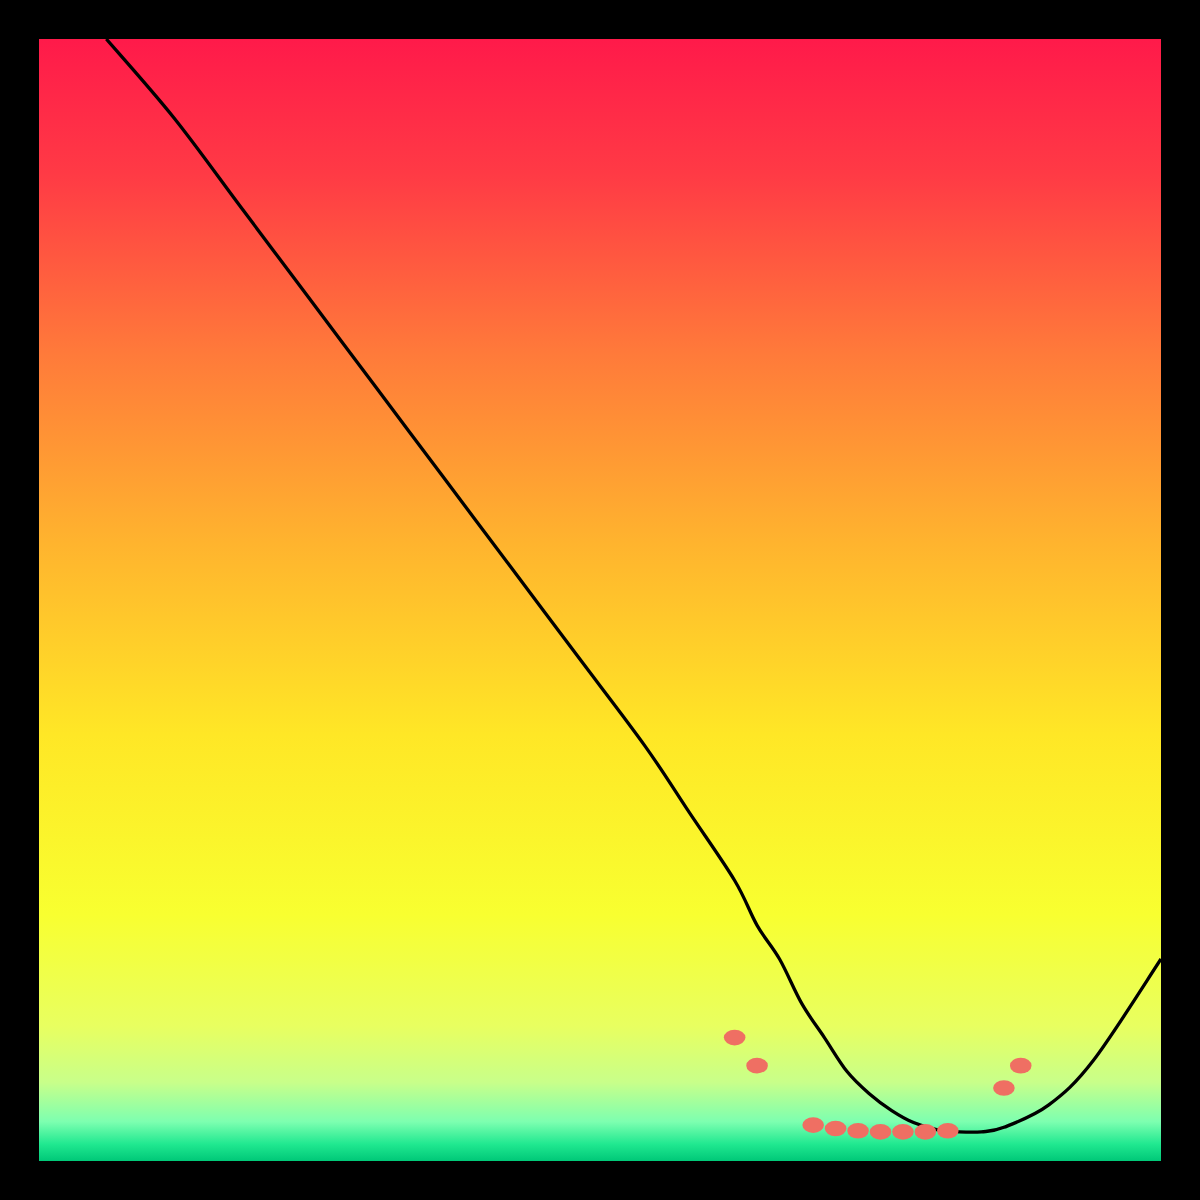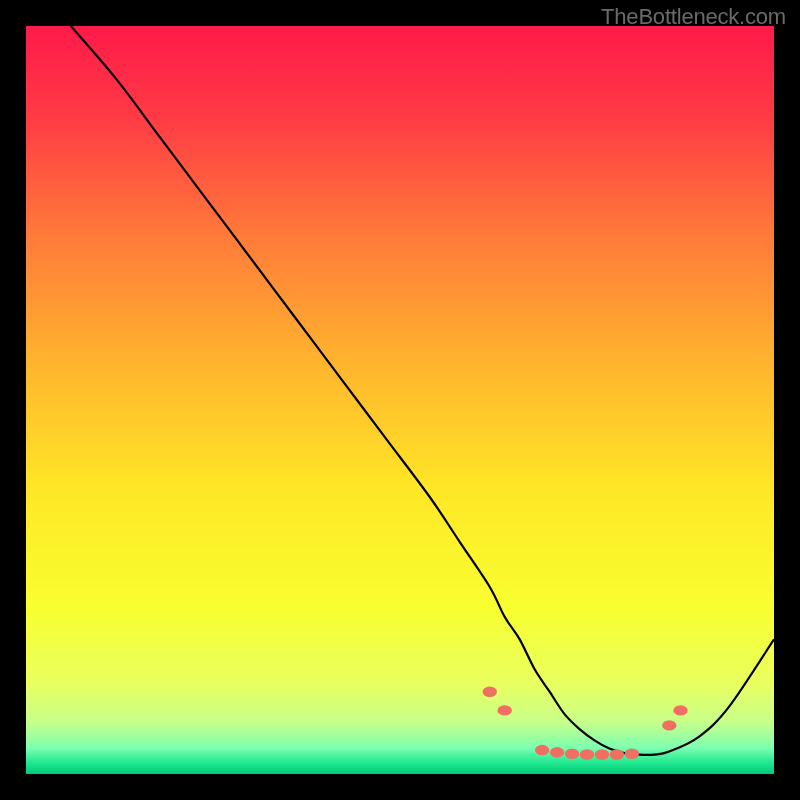--- a/index.html
+++ b/index.html
@@ -21,21 +21,20 @@
     left: 26px;
     top: 26px;
     width: 748px;
     height: 748px;
   }
   svg { display: block; }
 </style>
 </head>
 <body>
 <div class="wrap">
-  <div class="watermark">TheBottleneck.com</div>
   <svg class="plot" viewBox="0 0 748 748" preserveAspectRatio="none">
     <defs>
       <linearGradient id="bg-grad" x1="0" y1="0" x2="0" y2="1">
 
       <stop offset="0.00%" stop-color="#ff1a4a"></stop>
           <stop offset="12.00%" stop-color="#ff3a45"></stop>
           <stop offset="28.00%" stop-color="#ff7a3a"></stop>
           <stop offset="45.00%" stop-color="#ffb42e"></stop>
           <stop offset="62.00%" stop-color="#ffe726"></stop>
           <stop offset="78.00%" stop-color="#f8ff30"></stop>

